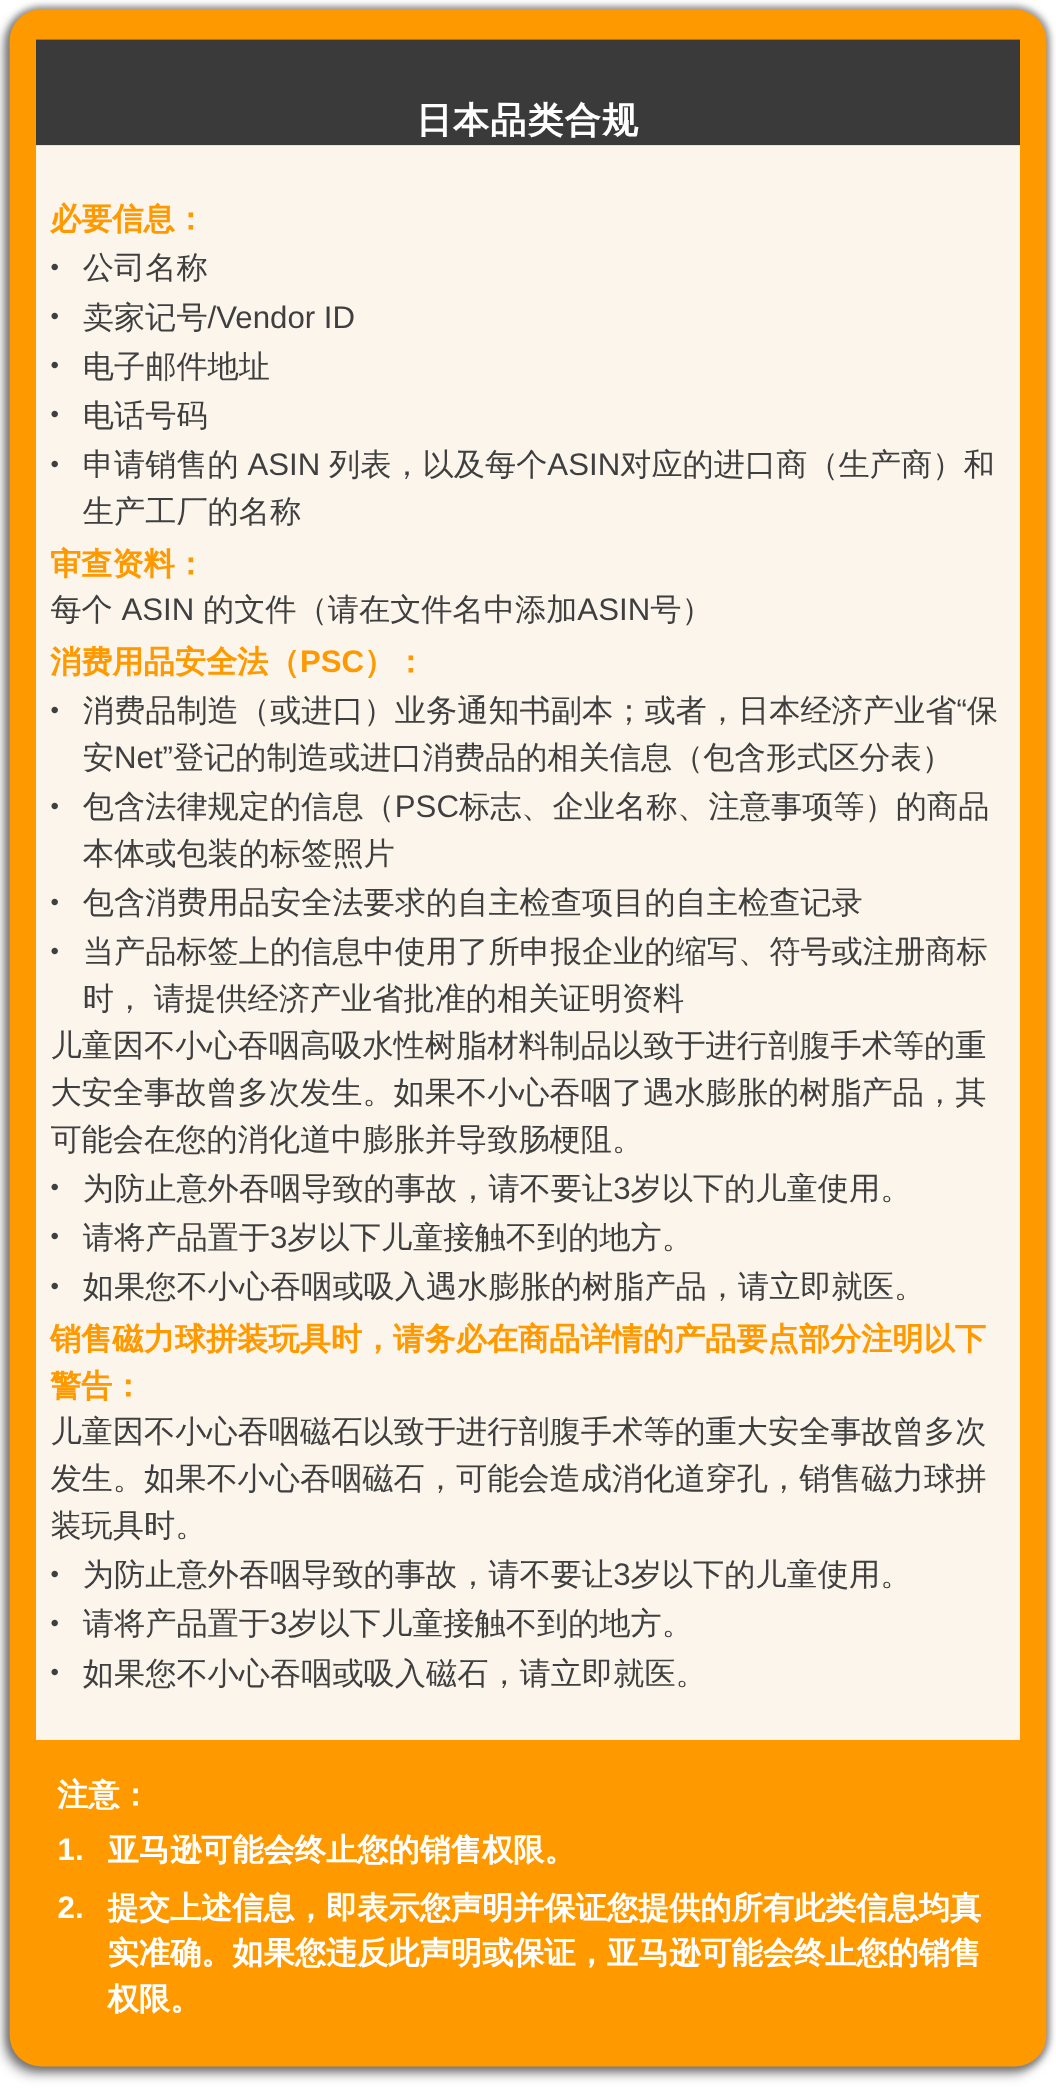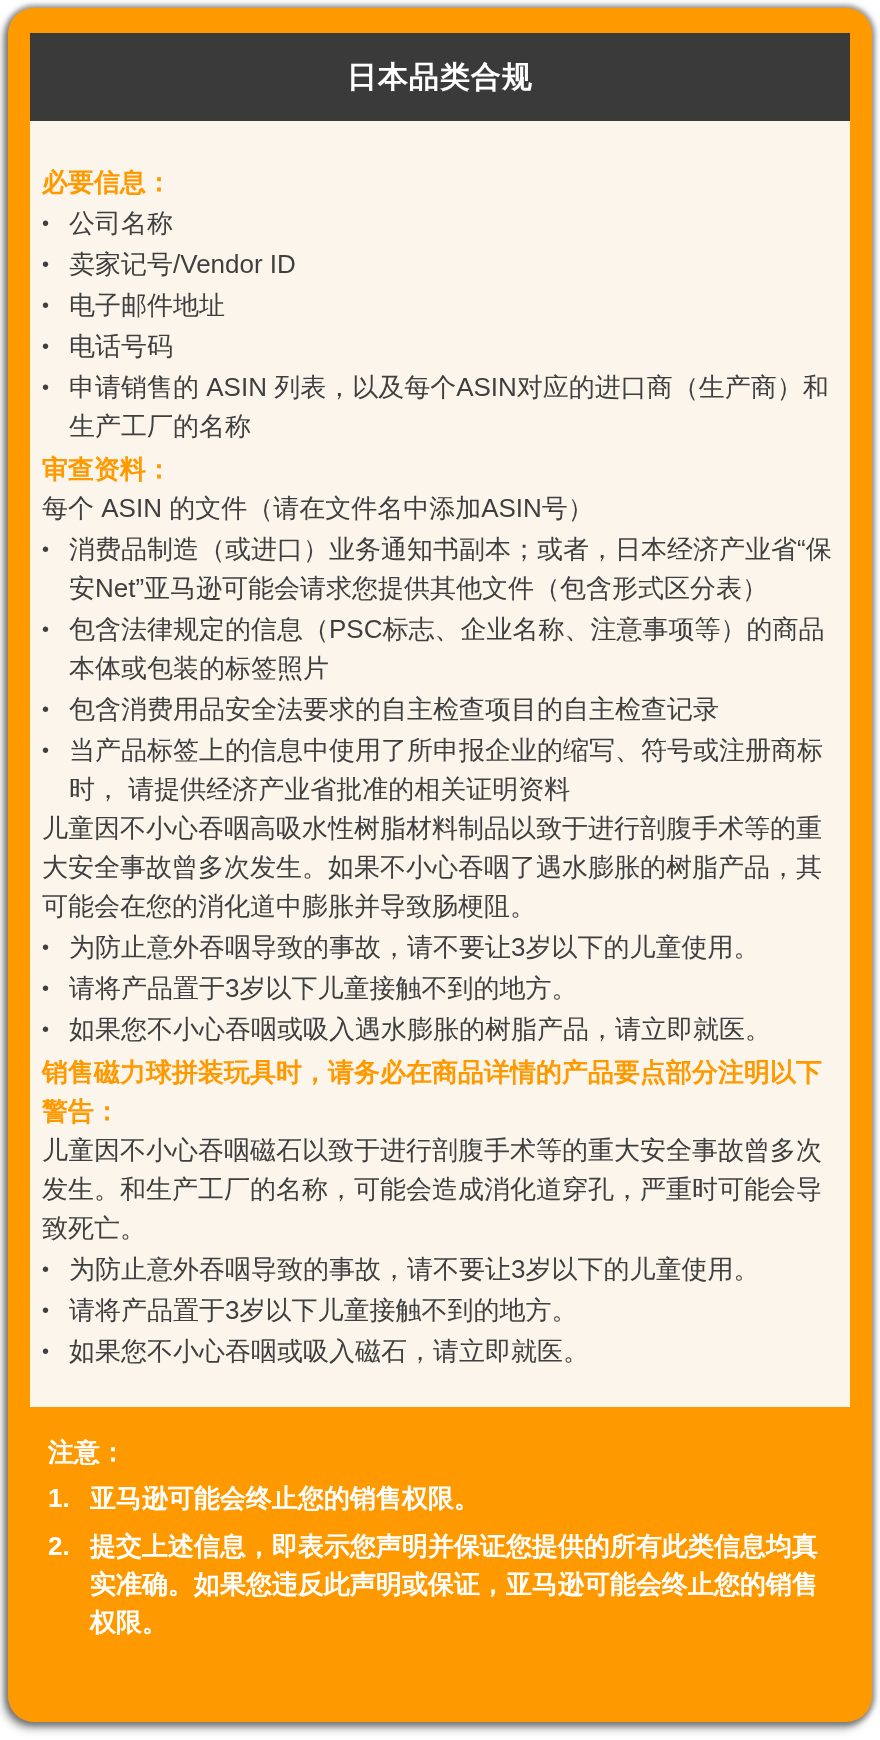--- a/index.html
+++ b/index.html
@@ -13,21 +13,21 @@
     box-sizing:border-box;
     background:var(--accent);
     border-radius:26px;
     padding:25px 22px 0 22px;
     box-shadow:0 0 5px 3px rgba(95,95,95,.65), -4px 6px 9px rgba(60,60,60,.5);
     display:flex;flex-direction:column;
   }
   .header{
     background:var(--header-bg);
     height:88px;flex:none;
-    display:flex;align-items:center;justify-content:center;
+    display:flex;align-items:flex-end;justify-content:center;
   }
   .title{color:#ffffff;font-size:30px;font-weight:bold;letter-spacing:1px;}
   .content{
     background:var(--content-bg);
     flex:none;
     padding:38px 18px 36px 12px;
     color:var(--text);
     font-size:26px;line-height:39px;
   }
   .h-orange{
@@ -84,24 +84,25 @@
       </div>
       <div class="li">
         <span class="bullet">•</span>
         <span class="li-text">申请销售的 ASIN 列表，以及每个ASIN对应的进口商（生产商）和生产工厂的名称</span>
       </div>
     </div>
 
     <p class="h-orange">审查资料：</p>
     <p class="para">每个 ASIN 的文件（请在文件名中添加ASIN号）</p>
 
+    <p class="h-orange">消费用品安全法（PSC）：</p>
     <div class="ul">
       <div class="li">
         <span class="bullet">•</span>
-        <span class="li-text">消费品制造（或进口）业务通知书副本；或者，日本经济产业省“保安Net”亚马逊可能会请求您提供其他文件（包含形式区分表）</span>
+        <span class="li-text">消费品制造（或进口）业务通知书副本；或者，日本经济产业省“保安Net”登记的制造或进口消费品的相关信息（包含形式区分表）</span>
       </div>
       <div class="li">
         <span class="bullet">•</span>
         <span class="li-text">包含法律规定的信息（PSC标志、企业名称、注意事项等）的商品本体或包装的标签照片</span>
       </div>
       <div class="li">
         <span class="bullet">•</span>
         <span class="li-text">包含消费用品安全法要求的自主检查项目的自主检查记录</span>
       </div>
       <div class="li">
@@ -120,21 +121,21 @@
         <span class="bullet">•</span>
         <span class="li-text">请将产品置于3岁以下儿童接触不到的地方。</span>
       </div>
       <div class="li">
         <span class="bullet">•</span>
         <span class="li-text">如果您不小心吞咽或吸入遇水膨胀的树脂产品，请立即就医。</span>
       </div>
     </div>
 
     <p class="h-orange">销售磁力球拼装玩具时，请务必在商品详情的产品要点部分注明以下警告：</p>
-    <p class="para">儿童因不小心吞咽磁石以致于进行剖腹手术等的重大安全事故曾多次发生。和生产工厂的名称，可能会造成消化道穿孔，严重时可能会导致死亡。</p>
+    <p class="para">儿童因不小心吞咽磁石以致于进行剖腹手术等的重大安全事故曾多次发生。如果不小心吞咽磁石，可能会造成消化道穿孔，销售磁力球拼装玩具时。</p>
     <div class="ul">
       <div class="li">
         <span class="bullet">•</span>
         <span class="li-text">为防止意外吞咽导致的事故，请不要让3岁以下的儿童使用。</span>
       </div>
       <div class="li">
         <span class="bullet">•</span>
         <span class="li-text">请将产品置于3岁以下儿童接触不到的地方。</span>
       </div>
       <div class="li">

